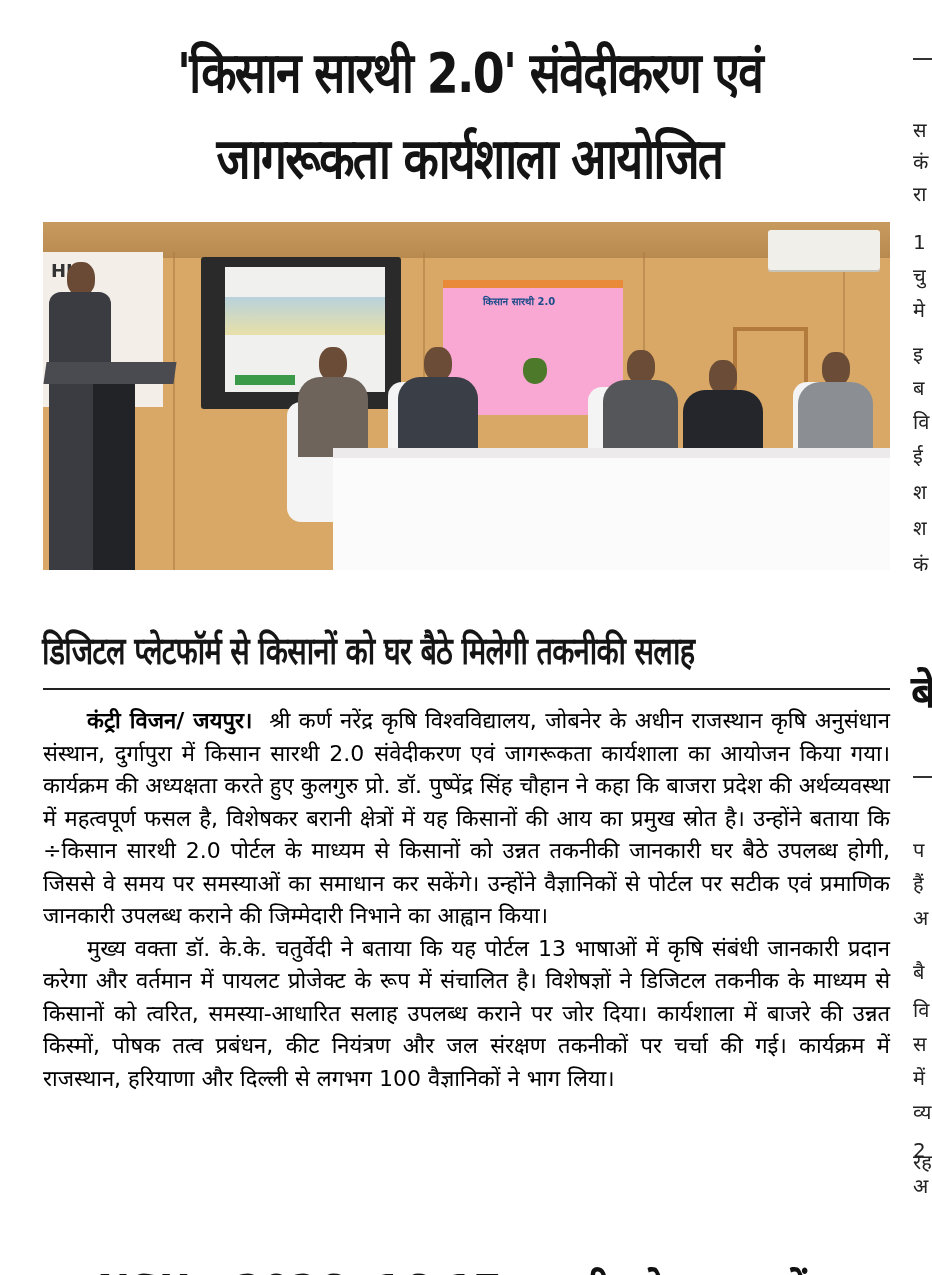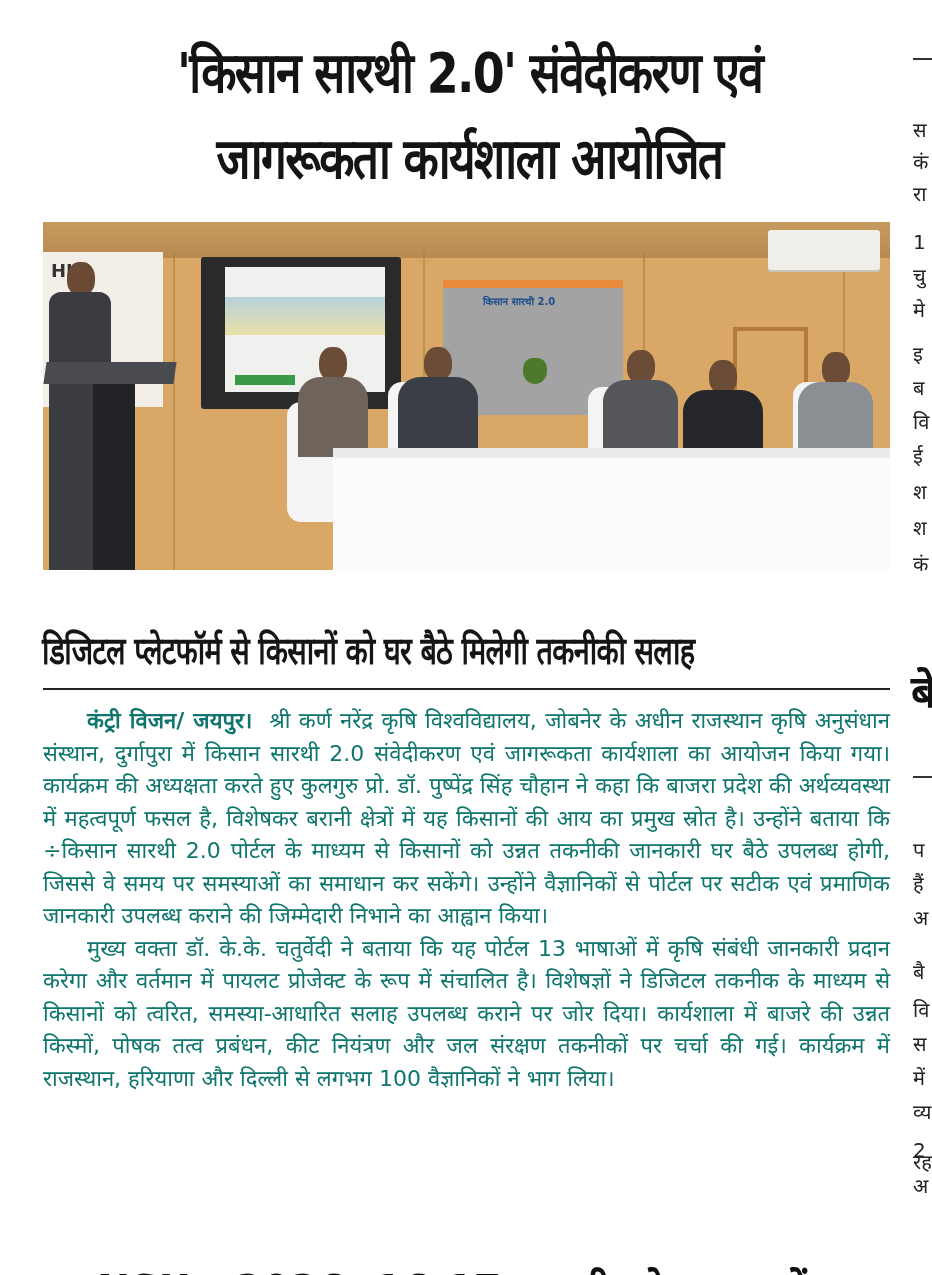--- a/index.html
+++ b/index.html
@@ -23,21 +23,21 @@
       overflow: hidden; background: #d9a866;
     }
     .photo .ceiling { position: absolute; left: 0; top: 0; width: 100%; height: 36px; background: linear-gradient(#c79a5e, #b98a50); }
     .photo .panel { position: absolute; top: 30px; height: 318px; width: 2px; background: #a87740; opacity: .5; }
     .photo .poster-left { position: absolute; left: 0; top: 30px; width: 120px; height: 155px; background: #f3efe8; }
     .photo .poster-left .txt { position: absolute; left: 8px; top: 8px; font: bold 18px "DejaVu Sans", sans-serif; color: #333; }
     .photo .tv { position: absolute; left: 158px; top: 35px; width: 200px; height: 152px; background: #2a2a2a; border-radius: 3px; }
     .photo .tv .screen { position: absolute; left: 24px; top: 10px; width: 160px; height: 125px; background: #f0f0ee; }
     .photo .tv .screen .sky { position: absolute; left: 0; top: 30px; width: 100%; height: 38px; background: linear-gradient(#b8d2dc, #e8e0a8); }
     .photo .tv .screen .bar { position: absolute; left: 10px; top: 108px; width: 60px; height: 10px; background: #3a9a4a; }
-    .photo .banner { position: absolute; left: 400px; top: 58px; width: 180px; height: 135px; background: #a3a3a3; border-top: 8px solid #e88a3a; }
+    .photo .banner { position: absolute; left: 400px; top: 58px; width: 180px; height: 135px; background: #f9a8d4; border-top: 8px solid #e88a3a; }
     .photo .banner .btitle { position: absolute; left: 40px; top: 6px; font: bold 10px "DejaVu Sans", sans-serif; color: #1b4d8a; }
     .photo .banner .emblem { position: absolute; left: 80px; top: 70px; width: 24px; height: 26px; background: #4c7a2a; border-radius: 40% 40% 50% 50%; }
     .photo .ac { position: absolute; left: 725px; top: 8px; width: 112px; height: 40px; background: #f1efea; border-radius: 3px; box-shadow: 0 2px 0 #c9c4ba; }
     .photo .door { position: absolute; left: 690px; top: 105px; width: 75px; height: 243px; border: 4px solid #b27a3c; border-bottom: none; }
 
     .photo .speaker { position: absolute; left: 6px; top: 40px; width: 62px; height: 308px; }
     .photo .speaker .head { position: absolute; left: 18px; top: 0; width: 28px; height: 34px; background: #6a4a34; border-radius: 45%; }
     .photo .speaker .body { position: absolute; left: 0; top: 30px; width: 62px; height: 278px; background: #3b3c42; border-radius: 12px 12px 0 0; }
     .photo .podium { position: absolute; left: 2px; top: 140px; width: 130px; height: 208px; }
     .photo .podium .top { position: absolute; left: 0; top: 0; width: 130px; height: 22px; background: #4a4b50; transform: skewX(-8deg); }
@@ -54,21 +54,21 @@
       position: absolute; left: 30px; top: 612px; width: 848px;
       font-family: "DejaVu Sans", sans-serif; font-size: 38px; line-height: 48px;
       color: #151515; white-space: nowrap; letter-spacing: -1px;
       transform: scaleX(0.76); transform-origin: left center;
     }
     .rule { position: absolute; left: 31px; top: 673px; width: 847px; height: 2px; background: #222; }
 
     .body-text {
       position: absolute; left: 31px; top: 690px; width: 847px;
       font-family: "DejaVu Sans", sans-serif; font-size: 22px; line-height: 32.5px;
-      color: #0f766e; text-align: justify;
+      color: #000000; text-align: justify;
     }
     .body-text p { text-indent: 44px; }
     .dateline { font-weight: bold; }
 
     .bottom-head {
       position: absolute; left: 85px; top: 1252px; width: 760px;
       font-family: "DejaVu Sans", sans-serif; font-weight: bold; font-size: 44px; line-height: 50px;
       color: #111; white-space: nowrap; transform: scaleX(0.9); transform-origin: left top;
     }
 

